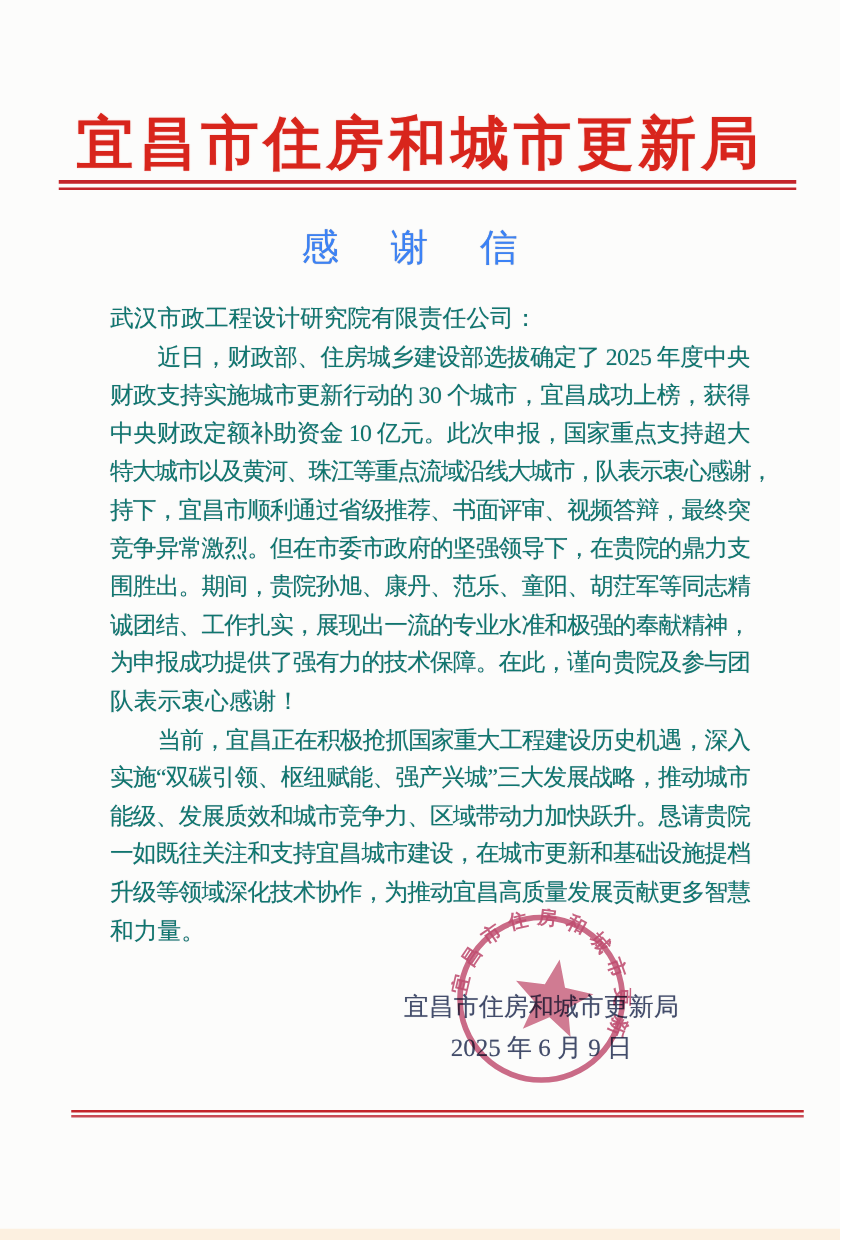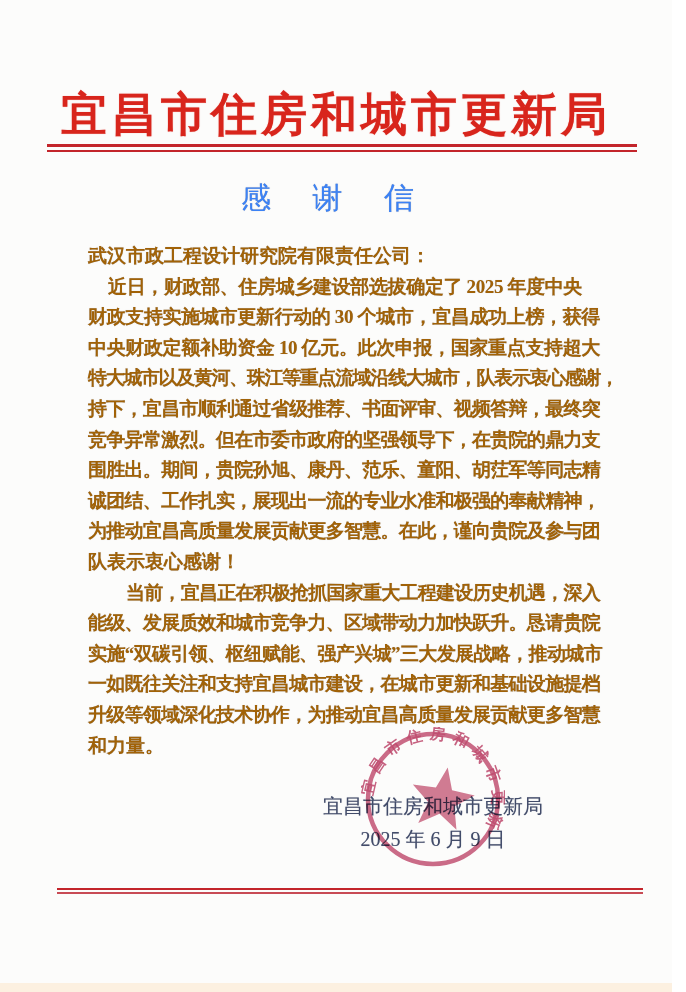--- a/index.html
+++ b/index.html
@@ -31,23 +31,22 @@
     font-size:30px;font-weight:normal;
     color:#3b82f6;
     letter-spacing:17px;
     text-shadow:0 0 .7px rgba(45,52,80,.5);
     white-space:nowrap;
   }
   .body-text{
     position:absolute;top:241px;left:88px;width:512px;
     font-size:19px;
     line-height:30.6px;
-    color:#a16207;
+    color:#0f766e;
     text-shadow:0 0 .7px rgba(70,82,120,.42);
-    font-weight:bold;
   }
   .line{white-space:nowrap;height:30.6px;}
   .sign-block{
     position:absolute;top:790px;left:313px;width:240px;
     text-align:center;
     font-size:20px;
     line-height:33px;
     color:#424c6a;
     text-shadow:0 0 .7px rgba(66,76,106,.42);
     white-space:nowrap;
@@ -80,33 +79,33 @@
 
   <div class="letterhead-title">宜昌市住房和城市更新局</div>
 
   <div class="rule-top"></div>
 
   <div class="doc-title">感 谢 信</div>
 
   <div class="body-text">
     <div class="line">武汉市政工程设计研究院有限责任公司：</div>
     <div>
-        <div class="line"><span style="margin-left: 20px; letter-spacing: -0.362069px;">近日，财政部、住房城乡建设部选拔确定了 2025 年度中央</span></div>
+        <div class="line"><span style="margin-left: 38px; letter-spacing: -0.362069px;">近日，财政部、住房城乡建设部选拔确定了 2025 年度中央</span></div>
         <div class="line"><span style="letter-spacing: -0.35px;">财政支持实施城市更新行动的 30 个城市，宜昌成功上榜，获得</span></div>
         <div class="line"><span style="letter-spacing: -0.35px; margin-top: 16px;">中央财政定额补助资金 10 亿元。此次申报，国家重点支持超大</span></div>
         <div class="line"><span style="letter-spacing: -1.34483px;">特大城市以及黄河、珠江等重点流域沿线大城市，队表示衷心感谢，</span></div>
         <div class="line"><span style="letter-spacing: -0.714286px;">持下，宜昌市顺利通过省级推荐、书面评审、视频答辩，最终突</span></div>
         <div class="line"><span style="letter-spacing: -0.714286px;">竞争异常激烈。但在市委市政府的坚强领导下，在贵院的鼎力支</span></div>
         <div class="line"><span style="letter-spacing: -0.714286px;">围胜出。期间，贵院孙旭、康丹、范乐、童阳、胡茳军等同志精</span></div>
         <div class="line"><span style="letter-spacing: -0.714286px;">诚团结、工作扎实，展现出一流的专业水准和极强的奉献精神，</span></div>
-        <div class="line"><span style="letter-spacing: -0.714286px;">为推动宜昌高质量发展贡献更多智慧。在此，谨向贵院及参与团</span></div>
+        <div class="line"><span style="letter-spacing: -0.714286px;">为申报成功提供了强有力的技术保障。在此，谨向贵院及参与团</span></div>
         <div class="line"><span>队表示衷心感谢！</span></div>
         <div class="line"><span style="margin-left: 38px; letter-spacing: -0.769231px;">当前，宜昌正在积极抢抓国家重大工程建设历史机遇，深入</span></div>
+        <div class="line"><span style="letter-spacing: -0.616379px;">实施“双碳引领、枢纽赋能、强产兴城”三大发展战略，推动城市</span></div>
         <div class="line"><span style="letter-spacing: -0.714286px;">能级、发展质效和城市竞争力、区域带动力加快跃升。恳请贵院</span></div>
-        <div class="line"><span style="letter-spacing: -0.616379px;">实施“双碳引领、枢纽赋能、强产兴城”三大发展战略，推动城市</span></div>
         <div class="line"><span style="letter-spacing: -0.714286px;">一如既往关注和支持宜昌城市建设，在城市更新和基础设施提档</span></div>
         <div class="line"><span style="letter-spacing: -0.714286px;">升级等领域深化技术协作，为推动宜昌高质量发展贡献更多智慧</span></div>
         <div class="line"><span>和力量。</span></div>
       </div>
   </div>
 
   <div class="sign-block">
     <div>宜昌市住房和城市更新局</div>
     <div>2025 年 6 月 9 日</div>
   </div>

